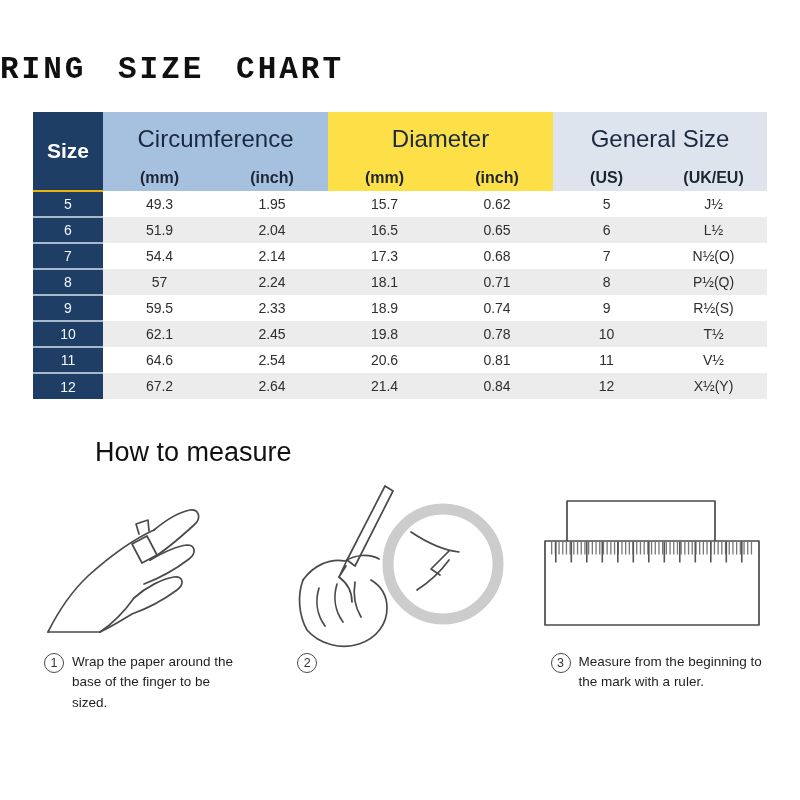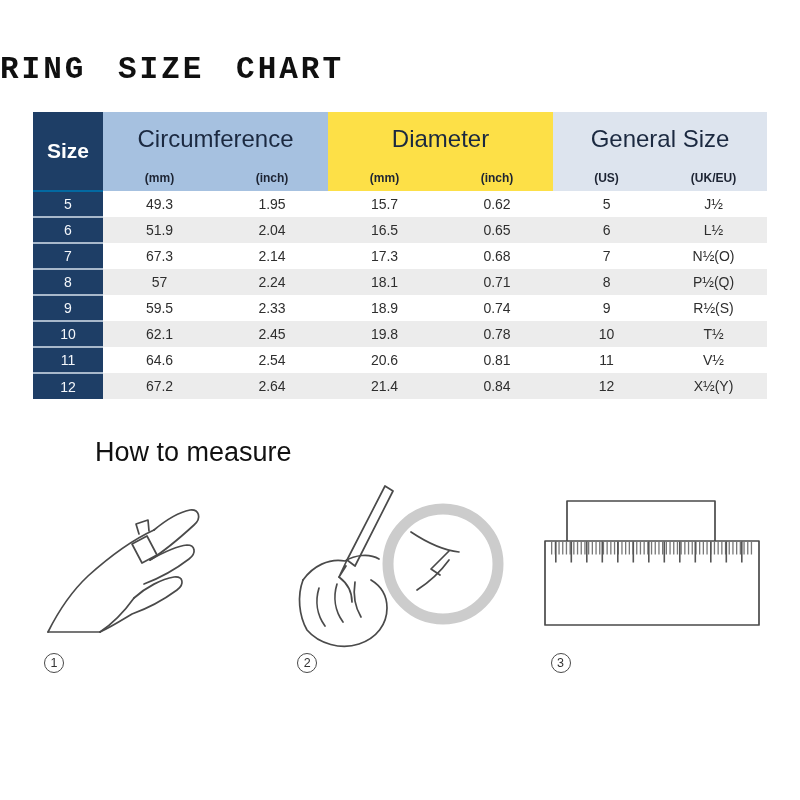--- a/index.html
+++ b/index.html
@@ -27,24 +27,24 @@
   }
   table.size-table th, table.size-table td {
     text-align:center; vertical-align:middle; padding:0;
   }
   .navy  { background:#1e3e66; color:#f4f7fb; }
   .g1    { background:#a6c1e0; }
   .g2    { background:#fde047; }
   .g3    { background:#dde4ee; }
   th.size-th {
     font-size:21px; font-weight:700; color:#ffffff;
-    border-bottom:2px solid #0369a1;
+    border-bottom:2px solid #eab308;
   }
   th.group-th { font-size:24px; font-weight:400; color:#1b2940; height:53px;margin-left:26px; }
-  th.sub-th   { font-size:12px; font-weight:700; color:#1d2433; height:26px;margin-left:14px; }
+  th.sub-th   { font-size:16px; font-weight:700; color:#1d2433; height:26px;margin-left:14px; }
   tbody tr { height:26px; background:#ffffff; }
   tbody tr.alt { background:#ececec; }
   tbody td { font-size:14px; color:#2e2e2e; }
   tbody td.size-cell {
     background:#1e3e66; color:#f4f7fb;
     border-bottom:2px solid #a8b8cb;
   }
   tbody tr:last-child td.size-cell { border-bottom:none; }
 
   .howto-heading {
@@ -119,21 +119,21 @@
       <td class="size-cell">6</td>
       <td>51.9</td>
       <td>2.04</td>
       <td>16.5</td>
       <td>0.65</td>
       <td>6</td>
       <td>L½</td>
     </tr>
     <tr>
       <td class="size-cell">7</td>
-      <td>67.3</td>
+      <td>54.4</td>
       <td>2.14</td>
       <td>17.3</td>
       <td>0.68</td>
       <td>7</td>
       <td>N½(O)</td>
     </tr>
     <tr class="alt">
       <td class="size-cell">8</td>
       <td>57</td>
       <td>2.24</td>
@@ -195,20 +195,21 @@
           <path d="M118,54 C130,44 144,36 154,34 C163,33 166,42 158,49 C146,60 130,74 114,84"></path>
           <path d="M114,84 C128,76 142,70 151,69 C159,69 161,77 153,83 C140,93 124,102 108,108"></path>
           <path d="M98,122 C110,111 126,103 138,101 C147,100 149,108 141,114 C126,125 110,133 96,138 C86,144 75,151 64,156"></path>
           <path d="M96,68 L106,87 M111,60 L121,79 M96,68 L111,60 M106,87 L121,79"></path>
           <path d="M103,58 L100,48 L112,44 L113,55"></path>
         </g>
       </svg>
     </div>
     <div class="caption cap-1">
       <span class="stepnum">1</span>
+      <span class="cap-text">Wrap the paper around the base of the finger to be sized.</span>
     </div>
   </div>
 
   <div class="step">
     <div class="illu">
       <svg width="222" height="176" viewBox="0 0 222 176">
         <circle cx="154" cy="90" r="55" fill="none" stroke="#cccccc" stroke-width="11"></circle>
         <g class="ln">
           <path d="M122,58 C137,68 152,76 170,78"></path>
           <path d="M128,116 C142,107 152,97 160,86"></path>
@@ -235,16 +236,17 @@
         <g class="ln fill-w">
           <rect x="30" y="14" width="148" height="46"></rect>
           <rect x="8" y="54" width="214" height="84"></rect>
         </g>
         <line x1="14" y1="61" x2="216" y2="61" stroke="#777777" stroke-width="13" stroke-dasharray="1.3 2.4"></line>
         <line x1="18" y1="65" x2="216" y2="65" stroke="#555555" stroke-width="21" stroke-dasharray="1.6 13.9"></line>
       </svg>
     </div>
     <div class="caption cap-3">
       <span class="stepnum">3</span>
+      <span class="cap-text">Measure from the beginning to the mark with a ruler.</span>
     </div>
   </div>
 
 </div>
 
 </body></html>

